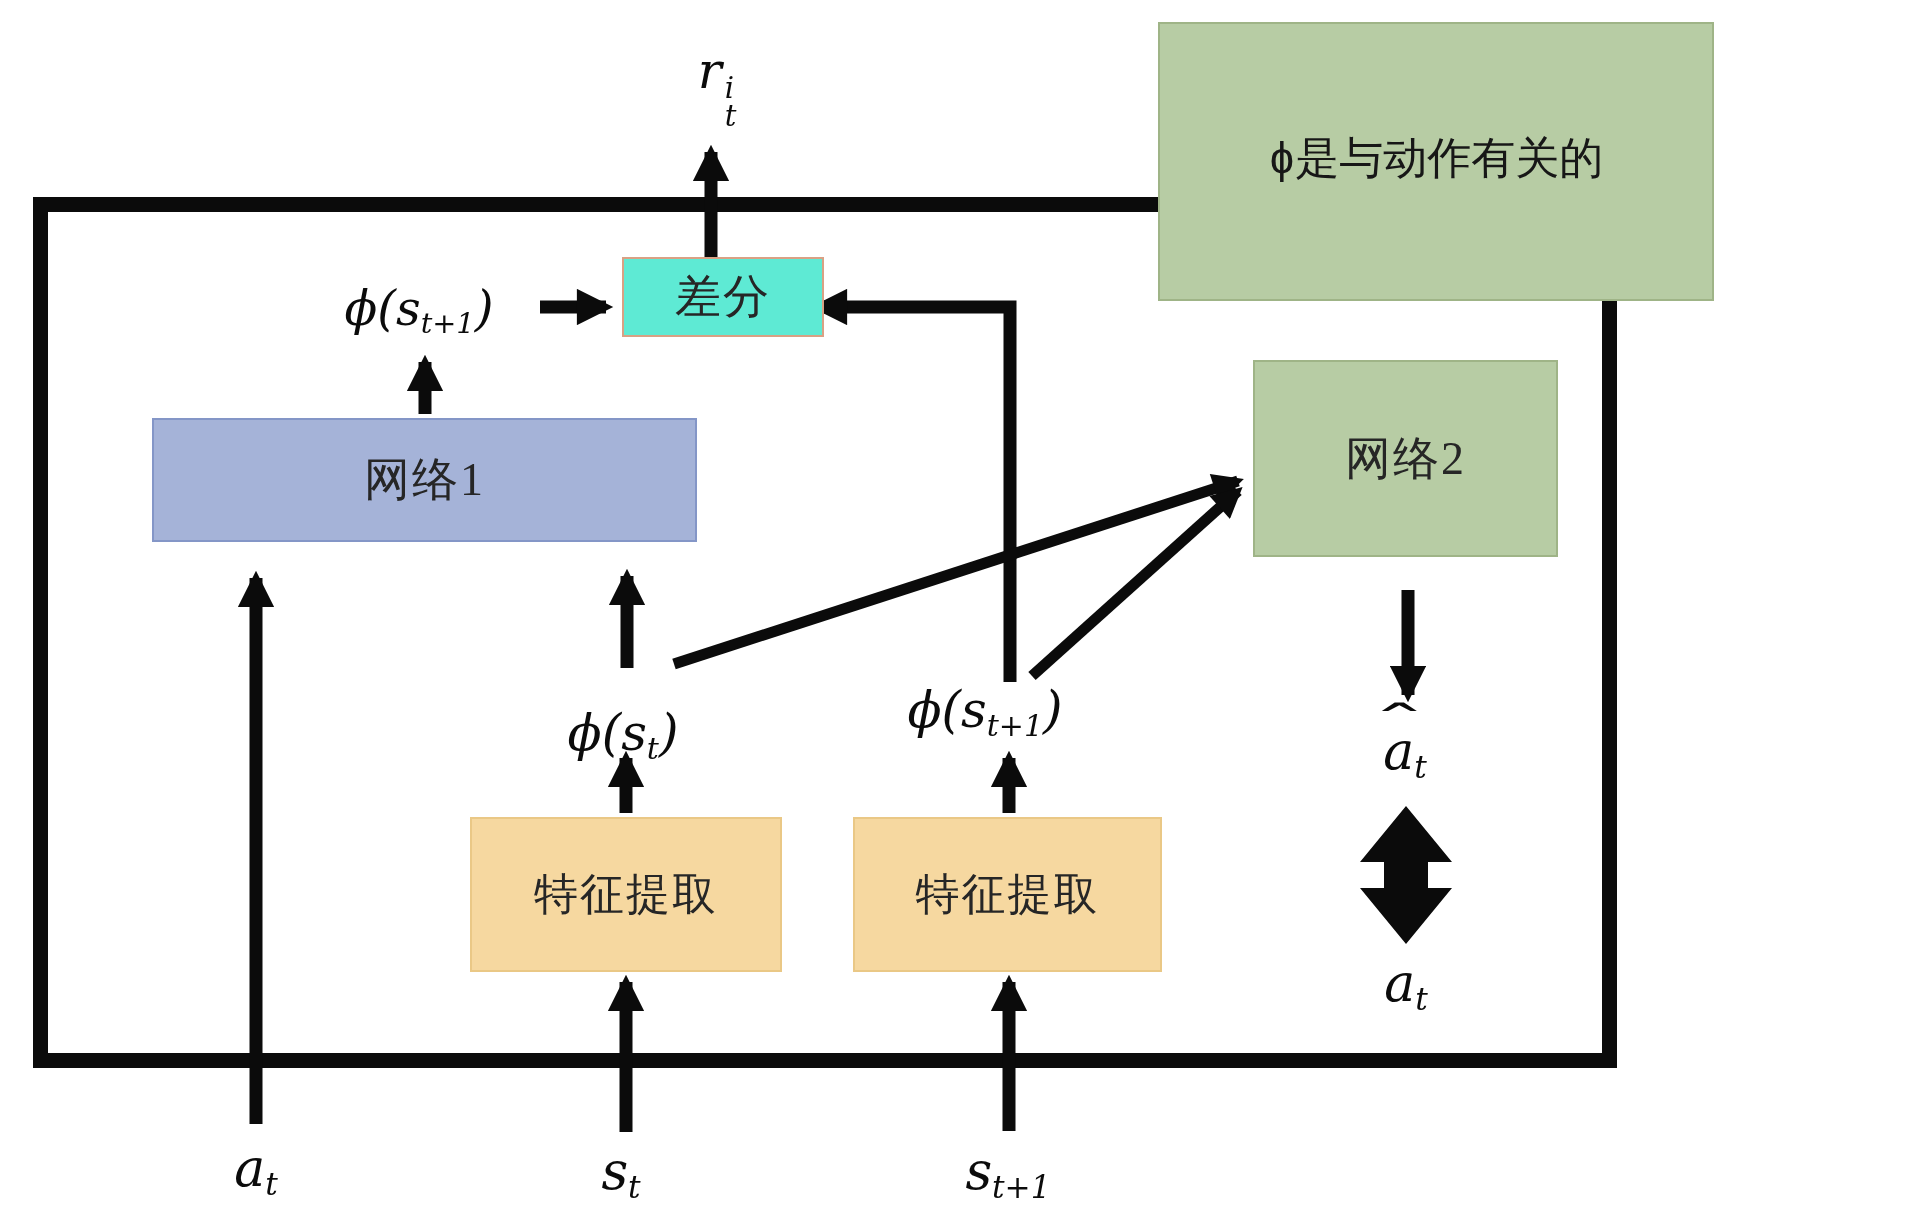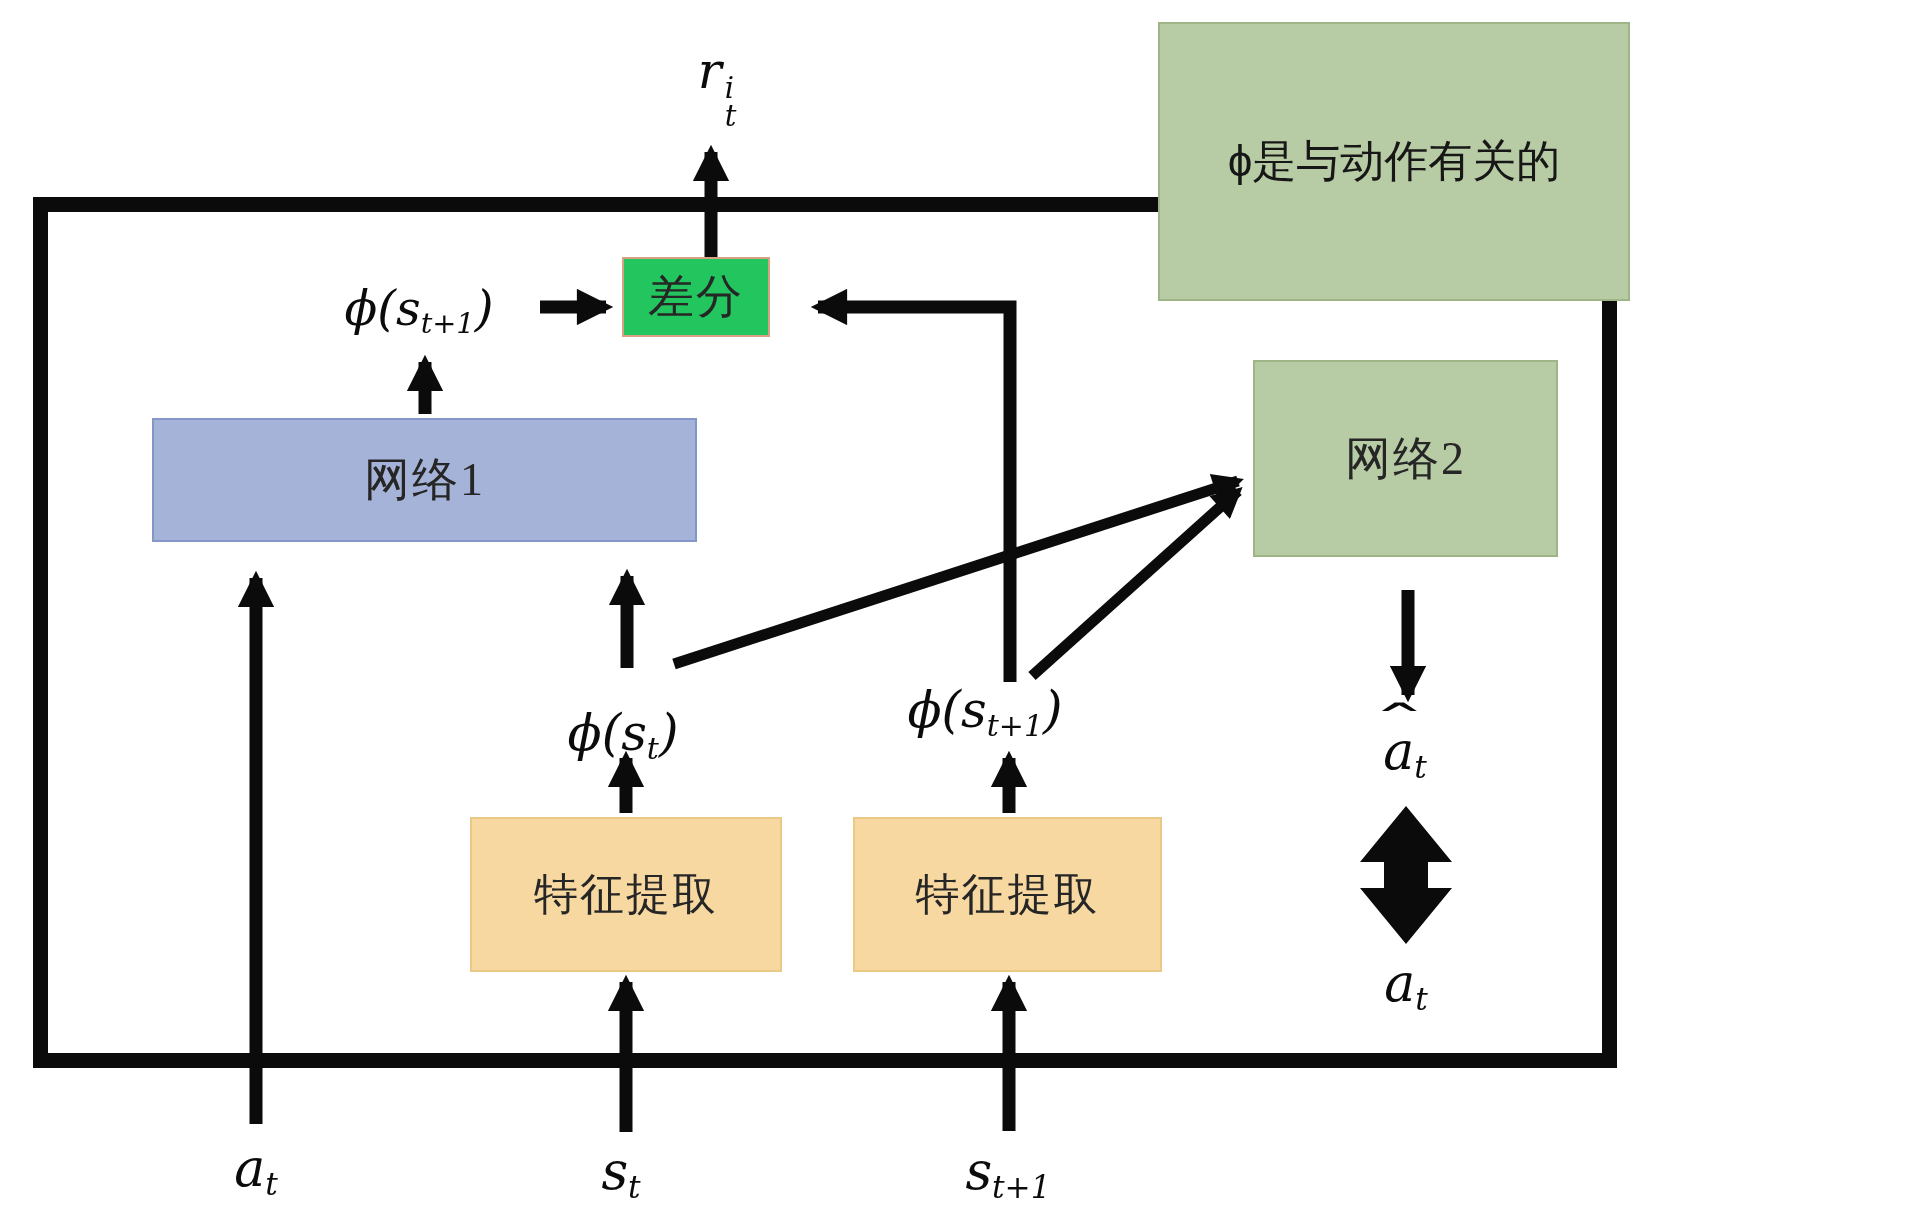--- a/index.html
+++ b/index.html
@@ -11,24 +11,24 @@
 
   
   svg.wires{position:absolute;left:0;top:0;z-index:2;}
 
   
   .box{position:absolute;display:flex;align-items:center;justify-content:center;
     box-sizing:border-box;border:2px solid transparent;z-index:3;
     font-family:"Liberation Serif",serif;color:#262626;}
   .box.cjk{letter-spacing:2px;}
 
-  .note-box{position:absolute;left:1158px;top:22px;width:472px;height:279px;
+  .note-box{position:absolute;left:1158px;top:22px;width:556px;height:279px;
     box-sizing:border-box;border:2px solid transparent;z-index:3;
     display:flex;flex-direction:column;align-items:center;justify-content:center;
-    font-family:Liberation Sans, sans-serif;font-size:44px;line-height:1.55;color:#171717;text-align:center;}
+    font-family:Liberation Mono, monospace;font-size:44px;line-height:1.55;color:#171717;text-align:center;}
 
   
   .mlabel{position:absolute;transform:translate(-50%,-50%);z-index:3;white-space:nowrap;
     font-family:"DejaVu Serif",serif;font-style:italic;font-size:50px;color:#0b0b0b;}
   .mlabel .msub{font-size:0.60em;vertical-align:-0.28em;}
   .mlabel .stack{display:inline-flex;flex-direction:column;align-items:flex-start;
     font-size:0.58em;line-height:0.95;margin-left:3px;vertical-align:-0.35em;}
   .hatwrap{position:relative;display:inline-block;}
   .hatwrap .hat{position:absolute;left:50%;top:0;transform:translate(-50%,-0.52em) scaleX(2.4);
     font-style:normal;font-size:0.9em;}
@@ -73,21 +73,21 @@
   </svg>
 
   <div class="note-box" style="background-color: rgb(183, 204, 164); border-color: rgb(159, 180, 135);">
     <div>ϕ是与动作有关的</div>
   </div>
 
   <div class="box cjk" style="left: 1253px; top: 360px; width: 305px; height: 197px; font-size: 46px; background-color: rgb(183, 204, 164); border-color: rgb(159, 180, 135);">
     <span>网络2</span>
   </div>
 
-  <div class="box cjk" style="left: 622px; top: 257px; width: 148px; height: 80px; font-size: 46px; background-color: #22c55e; border-color: rgb(217, 161, 132);">
+  <div class="box cjk" style="left: 622px; top: 257px; width: 202px; height: 80px; font-size: 46px; background-color: #5eead4; border-color: rgb(217, 161, 132);">
     <span>差分</span>
   </div>
 
   <div class="box cjk" style="left: 152px; top: 418px; width: 545px; height: 124px; font-size: 46px; background-color: rgb(165, 179, 216); border-color: rgb(132, 150, 199);">
     <span>网络1</span>
   </div>
 
   <div class="box cjk" style="left: 470px; top: 817px; width: 312px; height: 155px; font-size: 44px; background-color: rgb(246, 216, 160); border-color: rgb(234, 200, 134);">
     <span>特征提取</span>
   </div>

